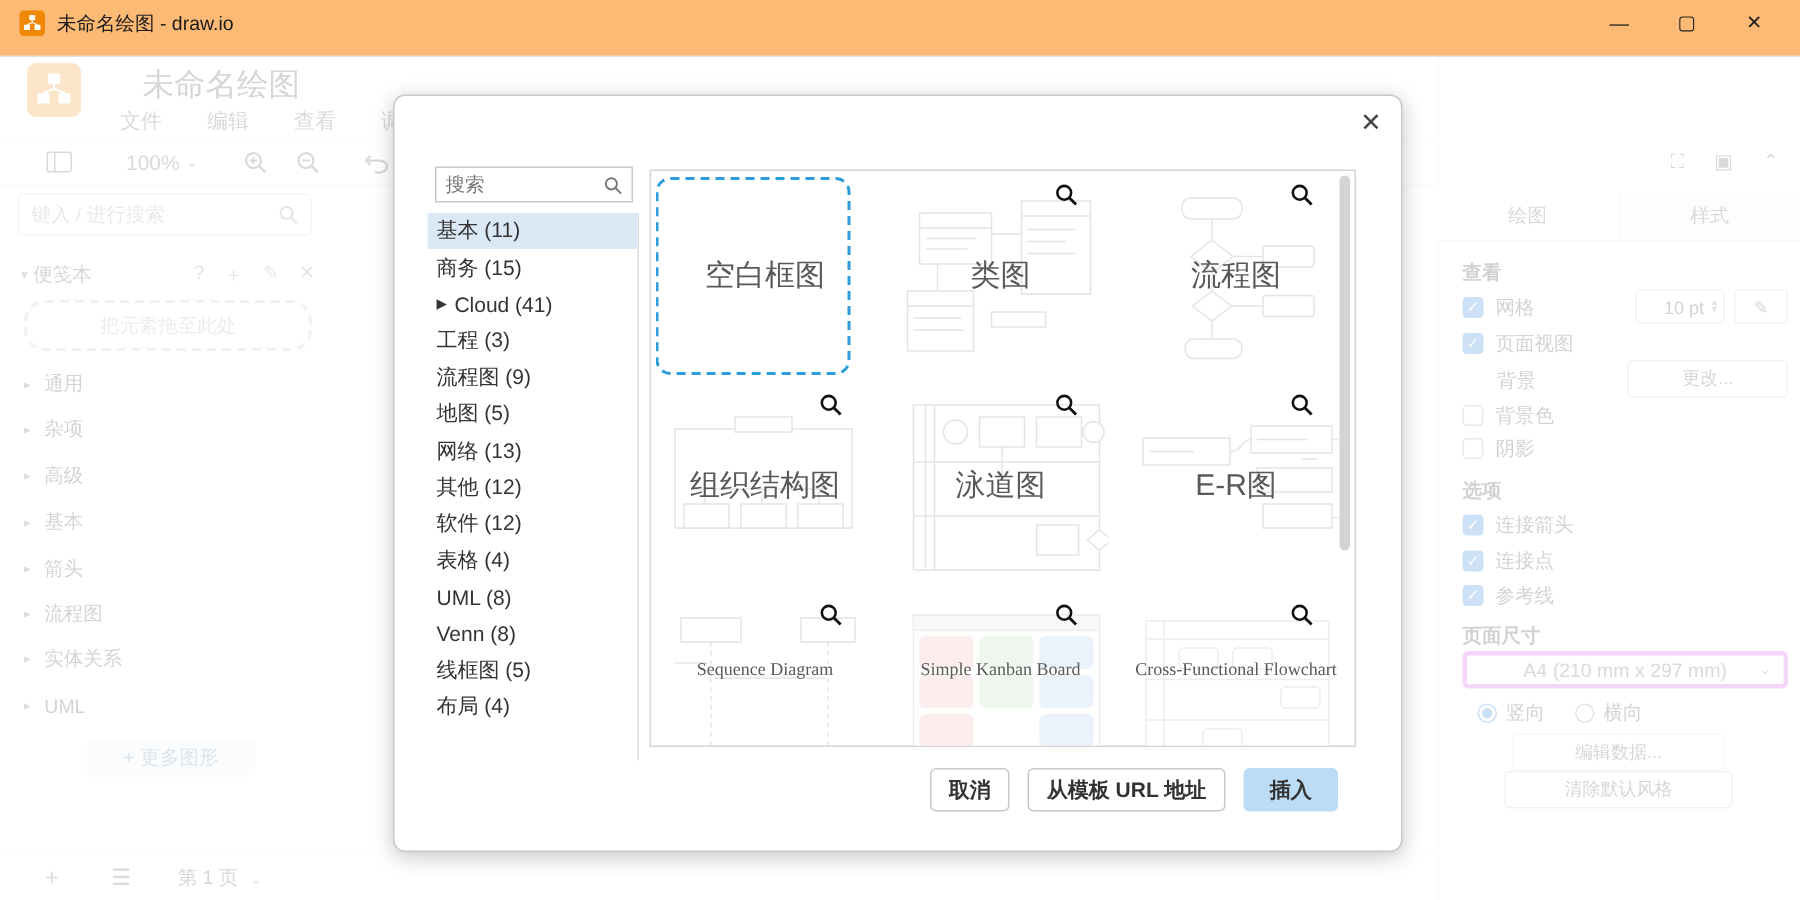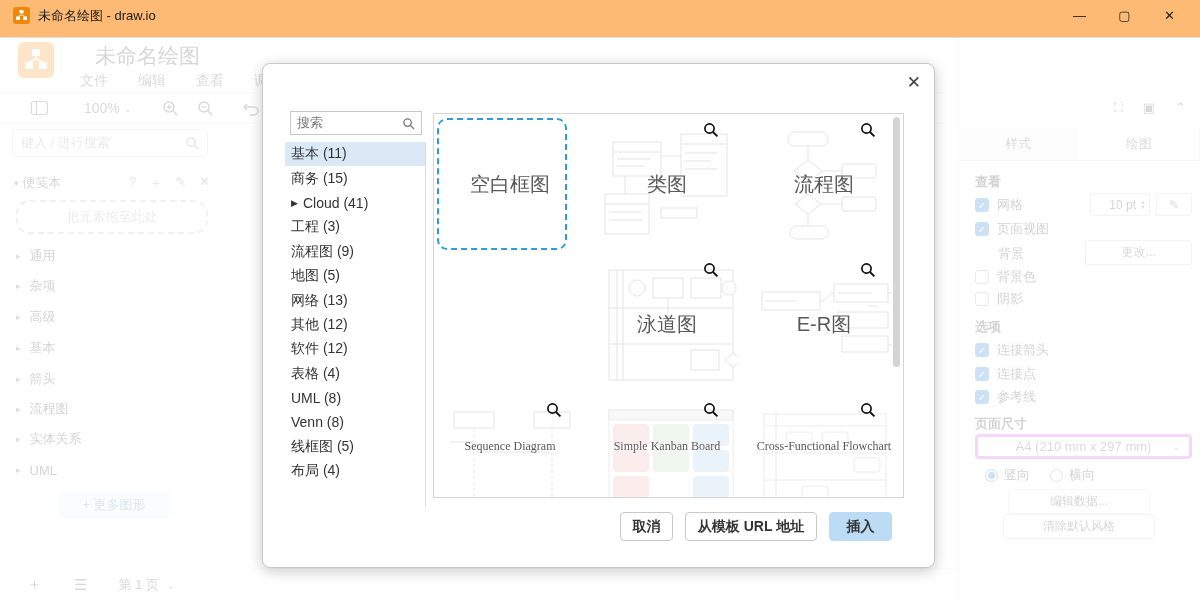--- a/index.html
+++ b/index.html
@@ -234,22 +234,22 @@
       <span class="page-label"><span>第 1 页</span> <span class="chev">⌄</span></span>
     </div>
 
     <div class="r fmt"></div>
     <div class="r fmt-topicons">
       <span>⛶</span>
       <span>▣</span>
       <span>⌃</span>
     </div>
     <div class="r fmt-tabs">
+      <span class="fmt-tab active">绘图</span>
       <span class="fmt-tab" style="border-right:none">样式</span>
-      <span class="fmt-tab active">绘图</span>
     </div>
 
     <div class="r sec-title" style="left:975px; top:143px">查看</div>
     <div class="r fmt-row" style="left:975px; top:166px">
       <span class="cb on">✓</span>
       <span>网格</span>
     </div>
     <div class="r stepper" style="left:1090px; top:163px">
       <span>10 pt</span>
         <span class="updown">
@@ -420,20 +420,40 @@
               <rect x="34" y="98" width="38" height="13" rx="6"></rect>
             </g>
         </svg>
         <div class="tpl-label">流程图</div>
         <svg class="mag" width="16" height="16" viewBox="0 0 16 16">
             <circle cx="6.5" cy="6.5" r="4.6" stroke="#111" stroke-width="1.7" fill="none"></circle>
             <path d="M10 10l4.4 4.4" stroke="#111" stroke-width="1.9"></path>
           </svg>
       </div>
 
+      <div class="r tpl-cell" style="left:0;top:140px">
+        <svg class="sketch" width="136" height="112" viewBox="0 0 136 112">
+          <g stroke="#cfcfcf" fill="#fff">
+              <rect x="8" y="18" width="118" height="66"></rect>
+              <rect x="48" y="10" width="38" height="10"></rect>
+              <line x1="22" y1="58" x2="110" y2="58"></line>
+              <line x1="28" y1="58" x2="28" y2="68"></line>
+              <line x1="66" y1="58" x2="66" y2="68"></line>
+              <line x1="104" y1="58" x2="104" y2="68"></line>
+              <rect x="14" y="68" width="30" height="16"></rect>
+              <rect x="52" y="68" width="30" height="16"></rect>
+              <rect x="90" y="68" width="30" height="16"></rect>
+            </g>
+        </svg>
+        <div class="tpl-label">组织结构图</div>
+        <svg class="mag" width="16" height="16" viewBox="0 0 16 16">
+            <circle cx="6.5" cy="6.5" r="4.6" stroke="#111" stroke-width="1.7" fill="none"></circle>
+            <path d="M10 10l4.4 4.4" stroke="#111" stroke-width="1.9"></path>
+          </svg>
+      </div>
       <div class="r tpl-cell" style="left:157px;top:140px">
         <svg class="sketch" width="140" height="116" viewBox="0 0 140 116">
           <g stroke="#cfcfcf" fill="#fff">
               <rect x="10" y="2" width="124" height="110"></rect>
               <line x1="18" y1="2" x2="18" y2="112"></line>
               <line x1="24" y1="2" x2="24" y2="112"></line>
               <line x1="10" y1="40" x2="134" y2="40"></line>
               <line x1="10" y1="76" x2="134" y2="76"></line>
               <circle cx="38" cy="20" r="8"></circle>
               <rect x="54" y="10" width="30" height="20"></rect>

